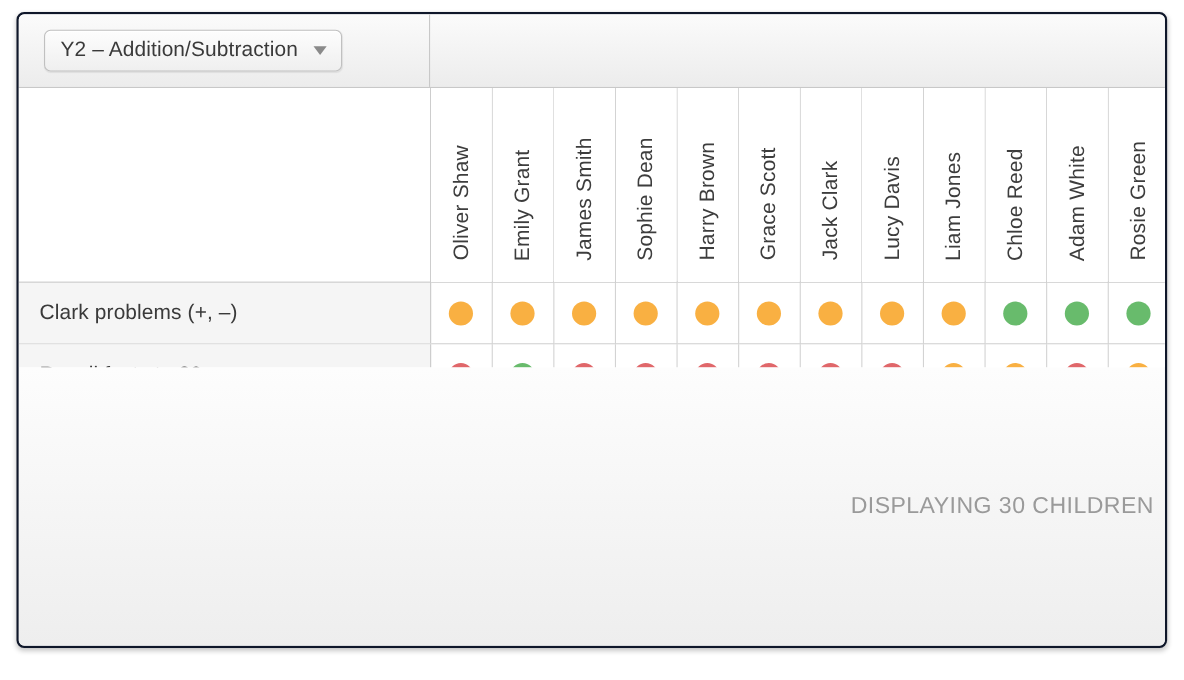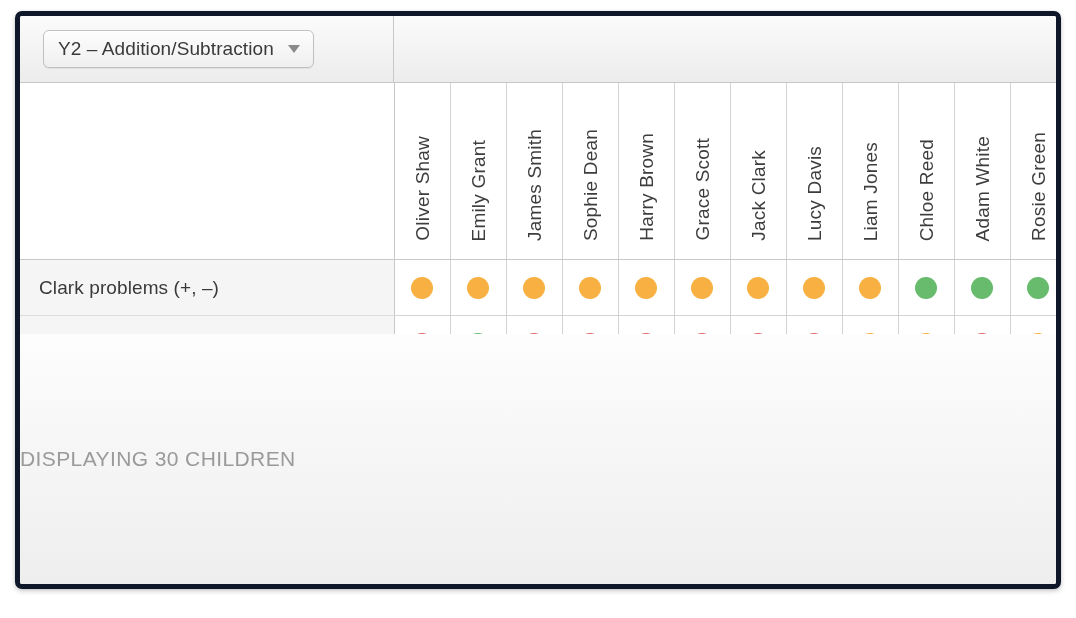--- a/index.html
+++ b/index.html
@@ -21,21 +21,21 @@
   }
 
   
   .card {
     position: absolute;
     left: 15px;
     top: 11px;
     width: 1046px;
     height: 578px;
     background: #ffffff;
-    border: 5px solid #0f172a;
+    border: 2px solid #0f172a;
     border-radius: 7px;
     box-sizing: border-box;
     box-shadow: 0 2px 5px rgba(0,0,0,0.22), 0 0 0 0.5px rgba(0,0,0,0.04);
     overflow: hidden;
     display: flex;
     flex-direction: column;
   }
 
   
   .toolbar {
@@ -171,21 +171,22 @@
     vertical-align: middle;
   }
 
   
   .footer {
     flex: 1;
     min-height: 44px;
     background: linear-gradient(to bottom, #fdfdfd 0%, #eeeeee 100%);
     display: flex;
     align-items: center;
-    padding-right: 23px;
+    justify-content: flex-end;
+    padding-right: 10px;
     box-sizing: border-box;
   }
   .footer-text {
     font-size: 21px;
     color: #9a9a9a;
     letter-spacing: 0.4px;
     white-space: nowrap;
   }
 </style>
 </head>

